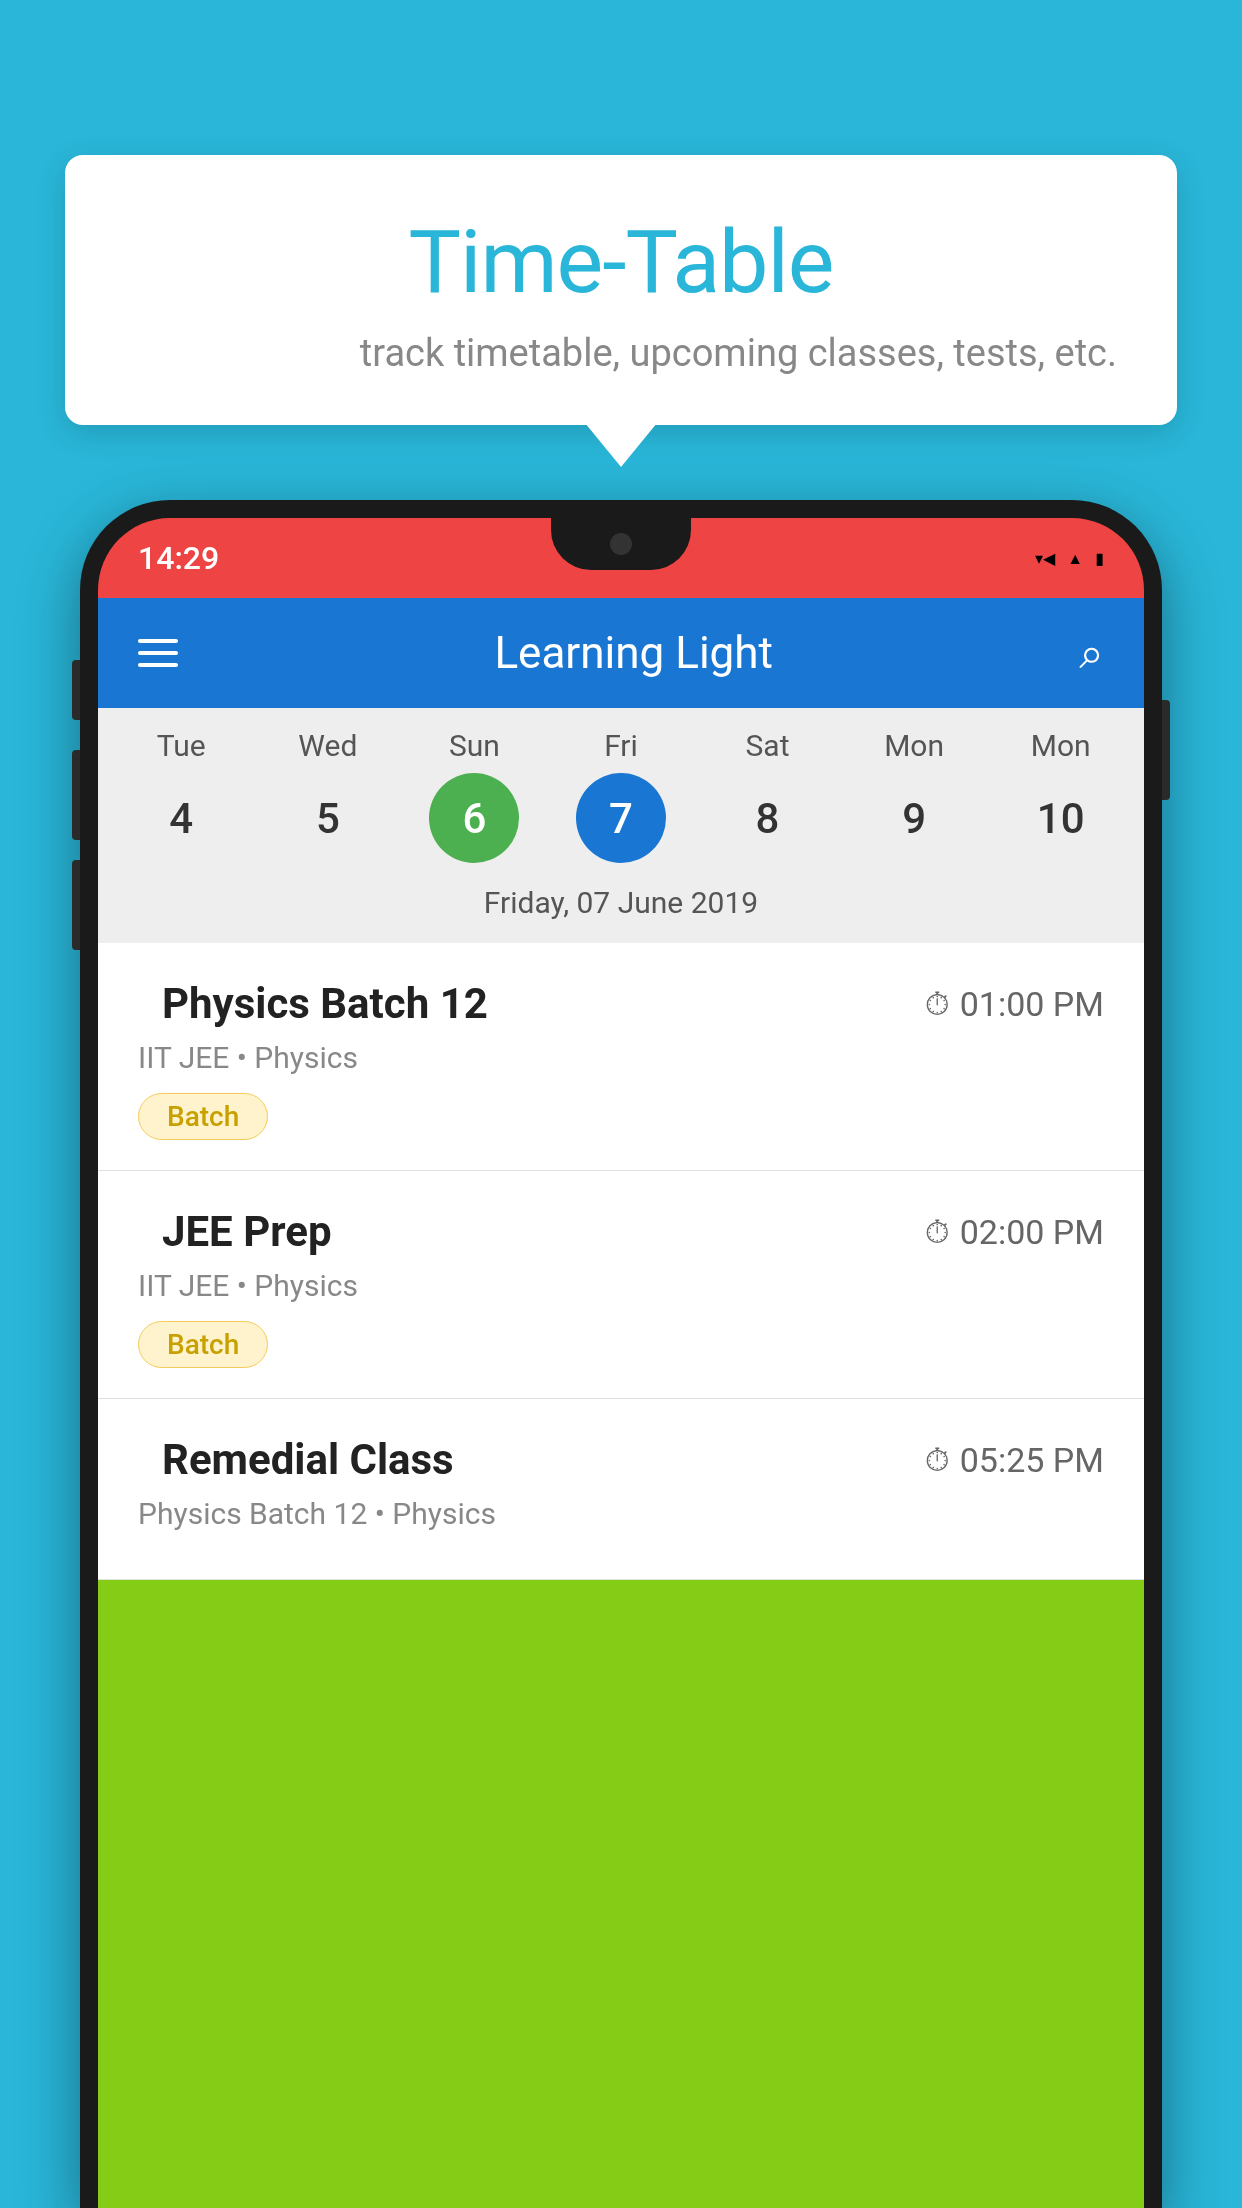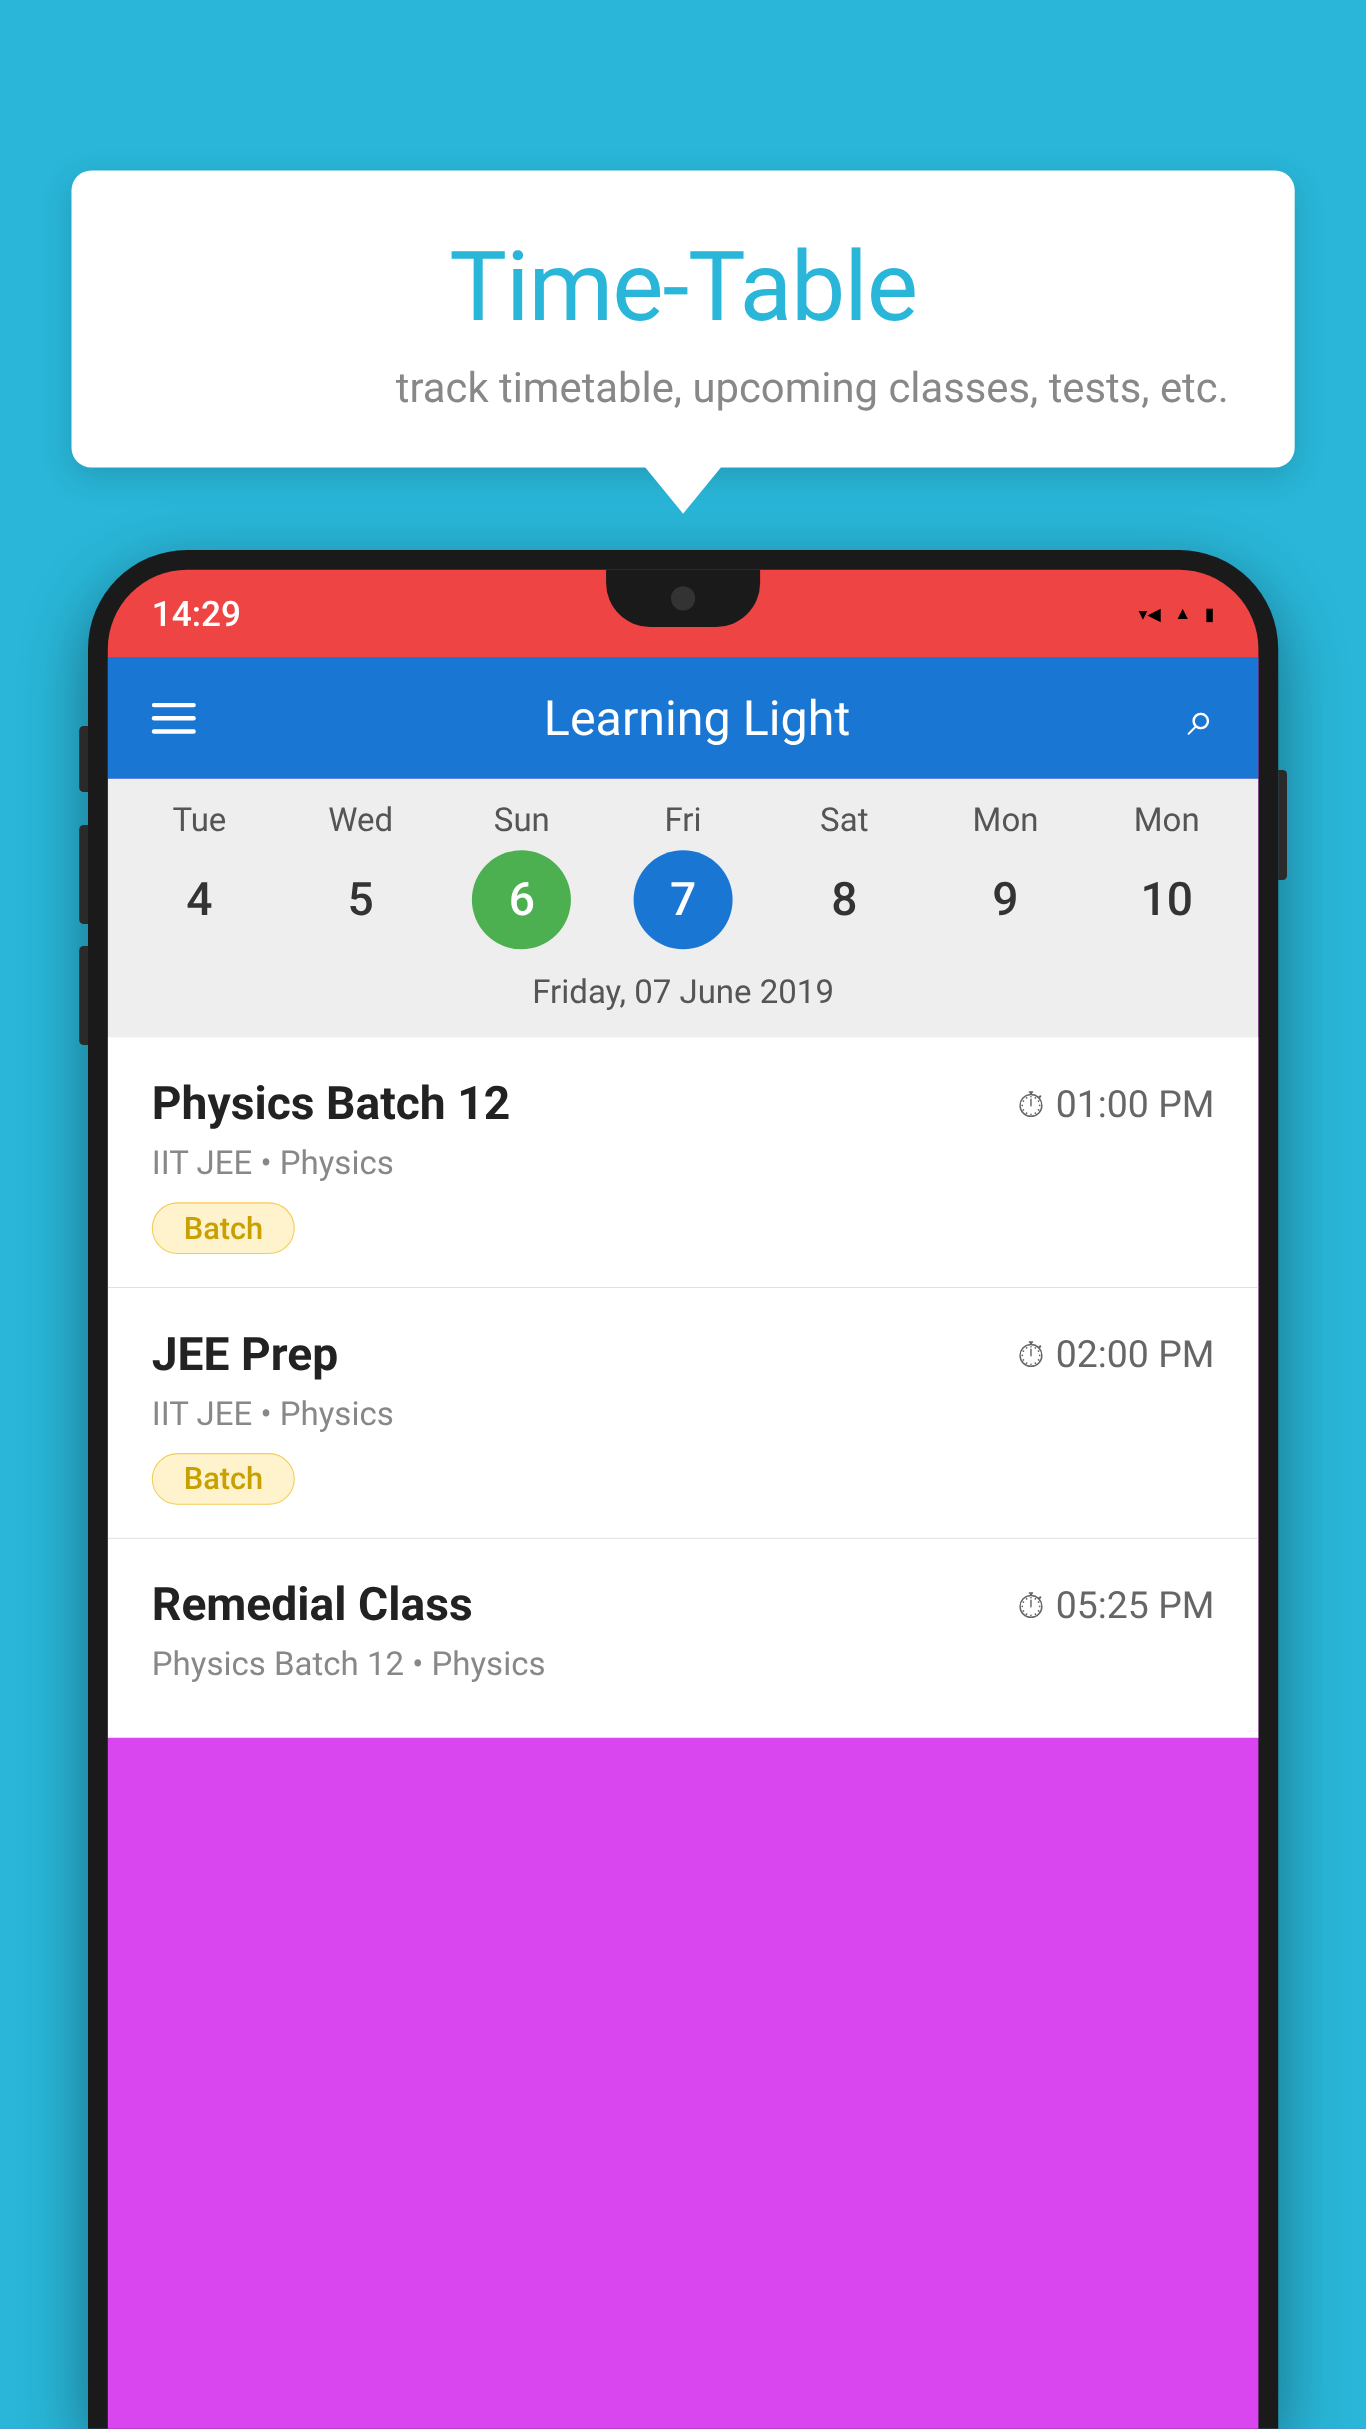--- a/index.html
+++ b/index.html
@@ -117,21 +117,21 @@
       gap: 12px;
     }
 
     
     .phone-screen {
       position: absolute;
       top: 98px;
       left: 18px;
       right: 18px;
       bottom: 0;
-      background: #d946ef;
+      background: #84cc16;
       border-radius: 0;
       overflow: hidden;
     }
 
     
     .app-header {
       background: #1976D2;
       height: 110px;
       display: flex;
       align-items: center;
@@ -249,20 +249,21 @@
       background: white;
       padding: 36px 40px 30px;
       border-bottom: 1px solid #e0e0e0;
     }
 
     .schedule-item-header {
       display: flex;
       justify-content: space-between;
       align-items: center;
       margin-bottom: 12px;
+      margin-left: 24px;
     }
 
     .schedule-title {
       font-size: 42px;
       font-weight: 700;
       color: #222;
     }
 
     .schedule-time {
       font-size: 34px;

